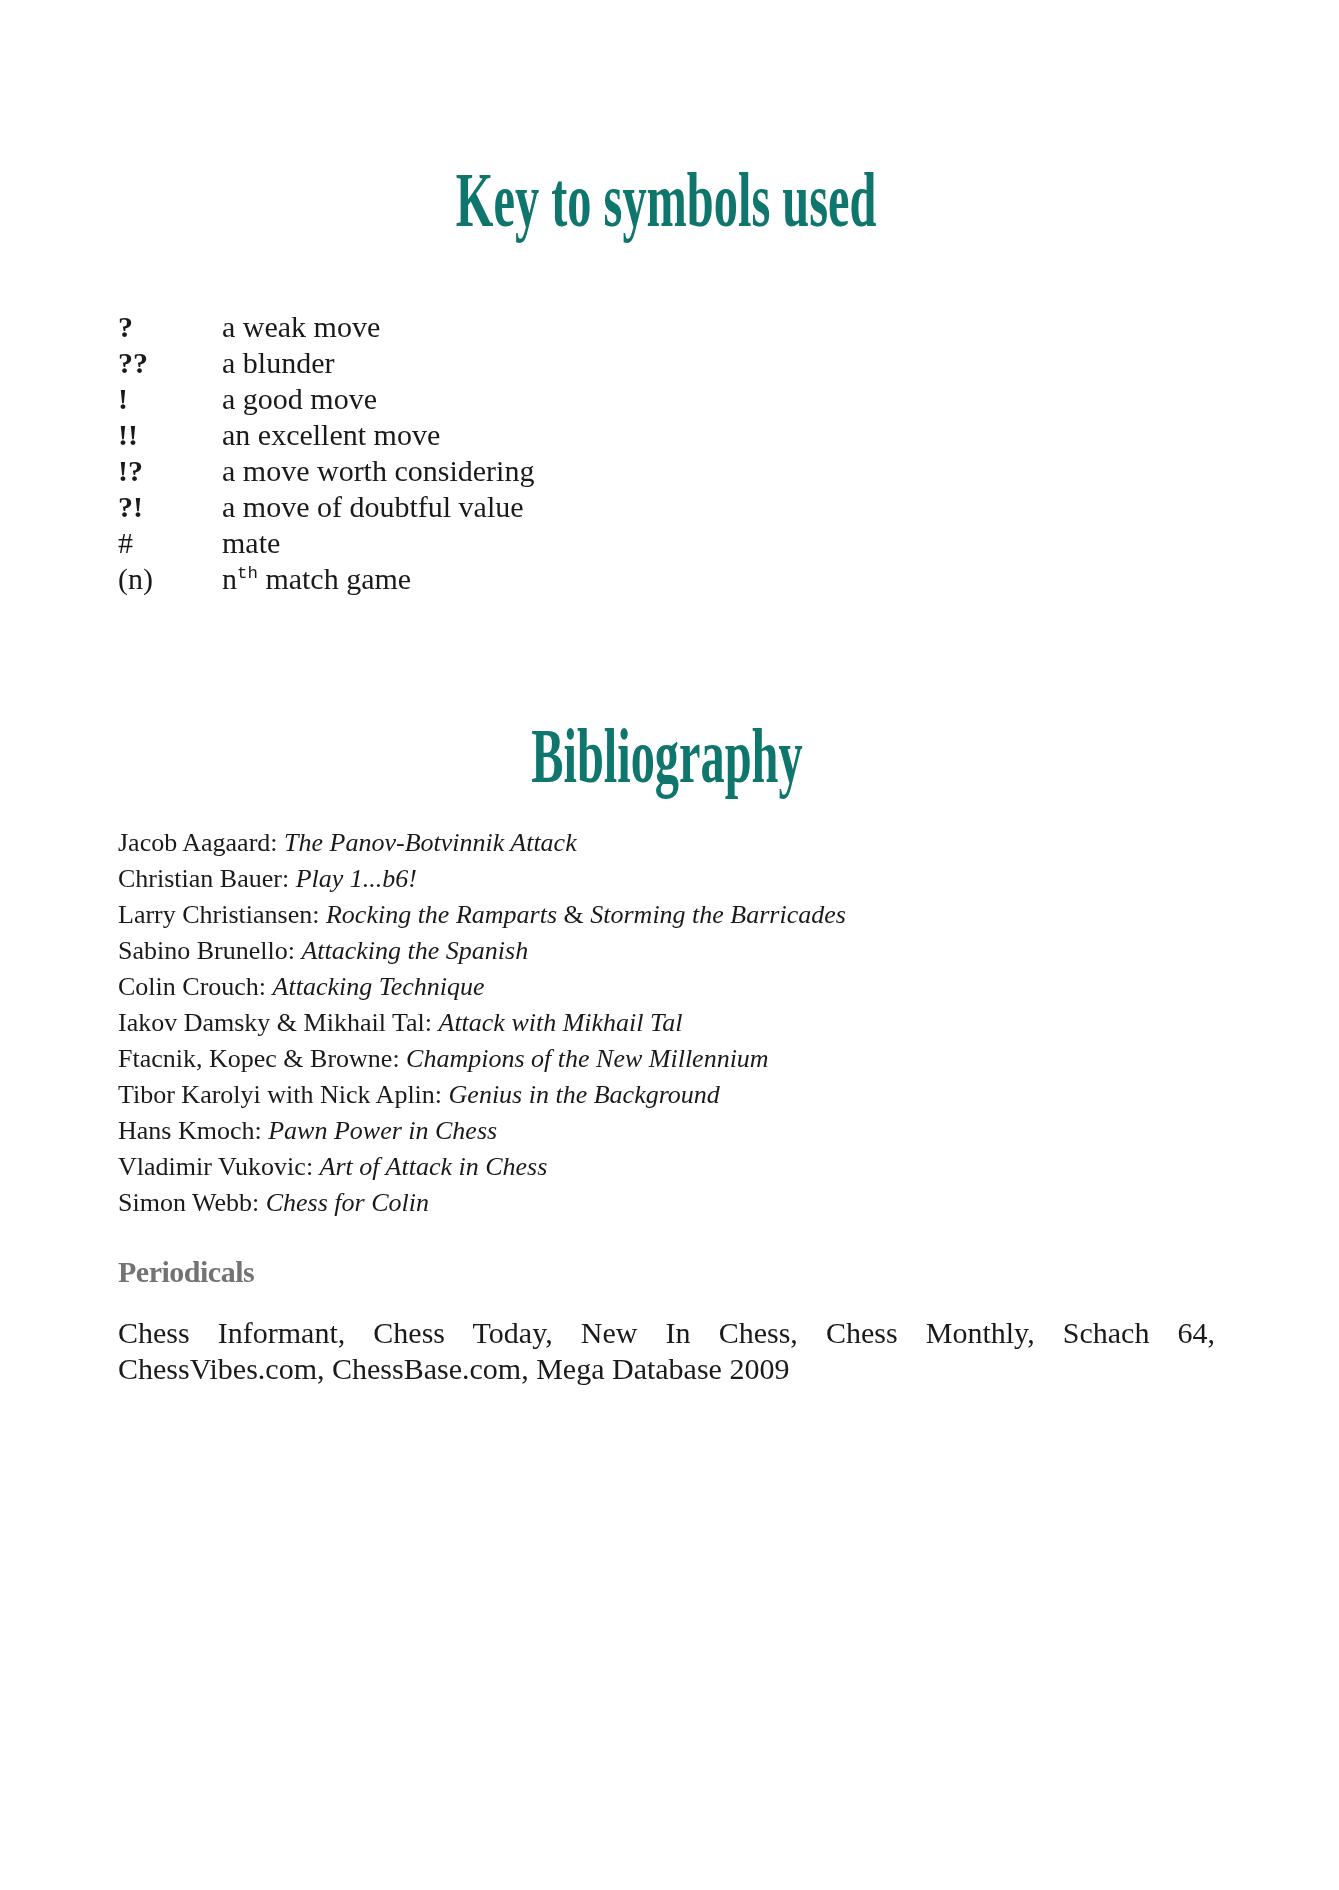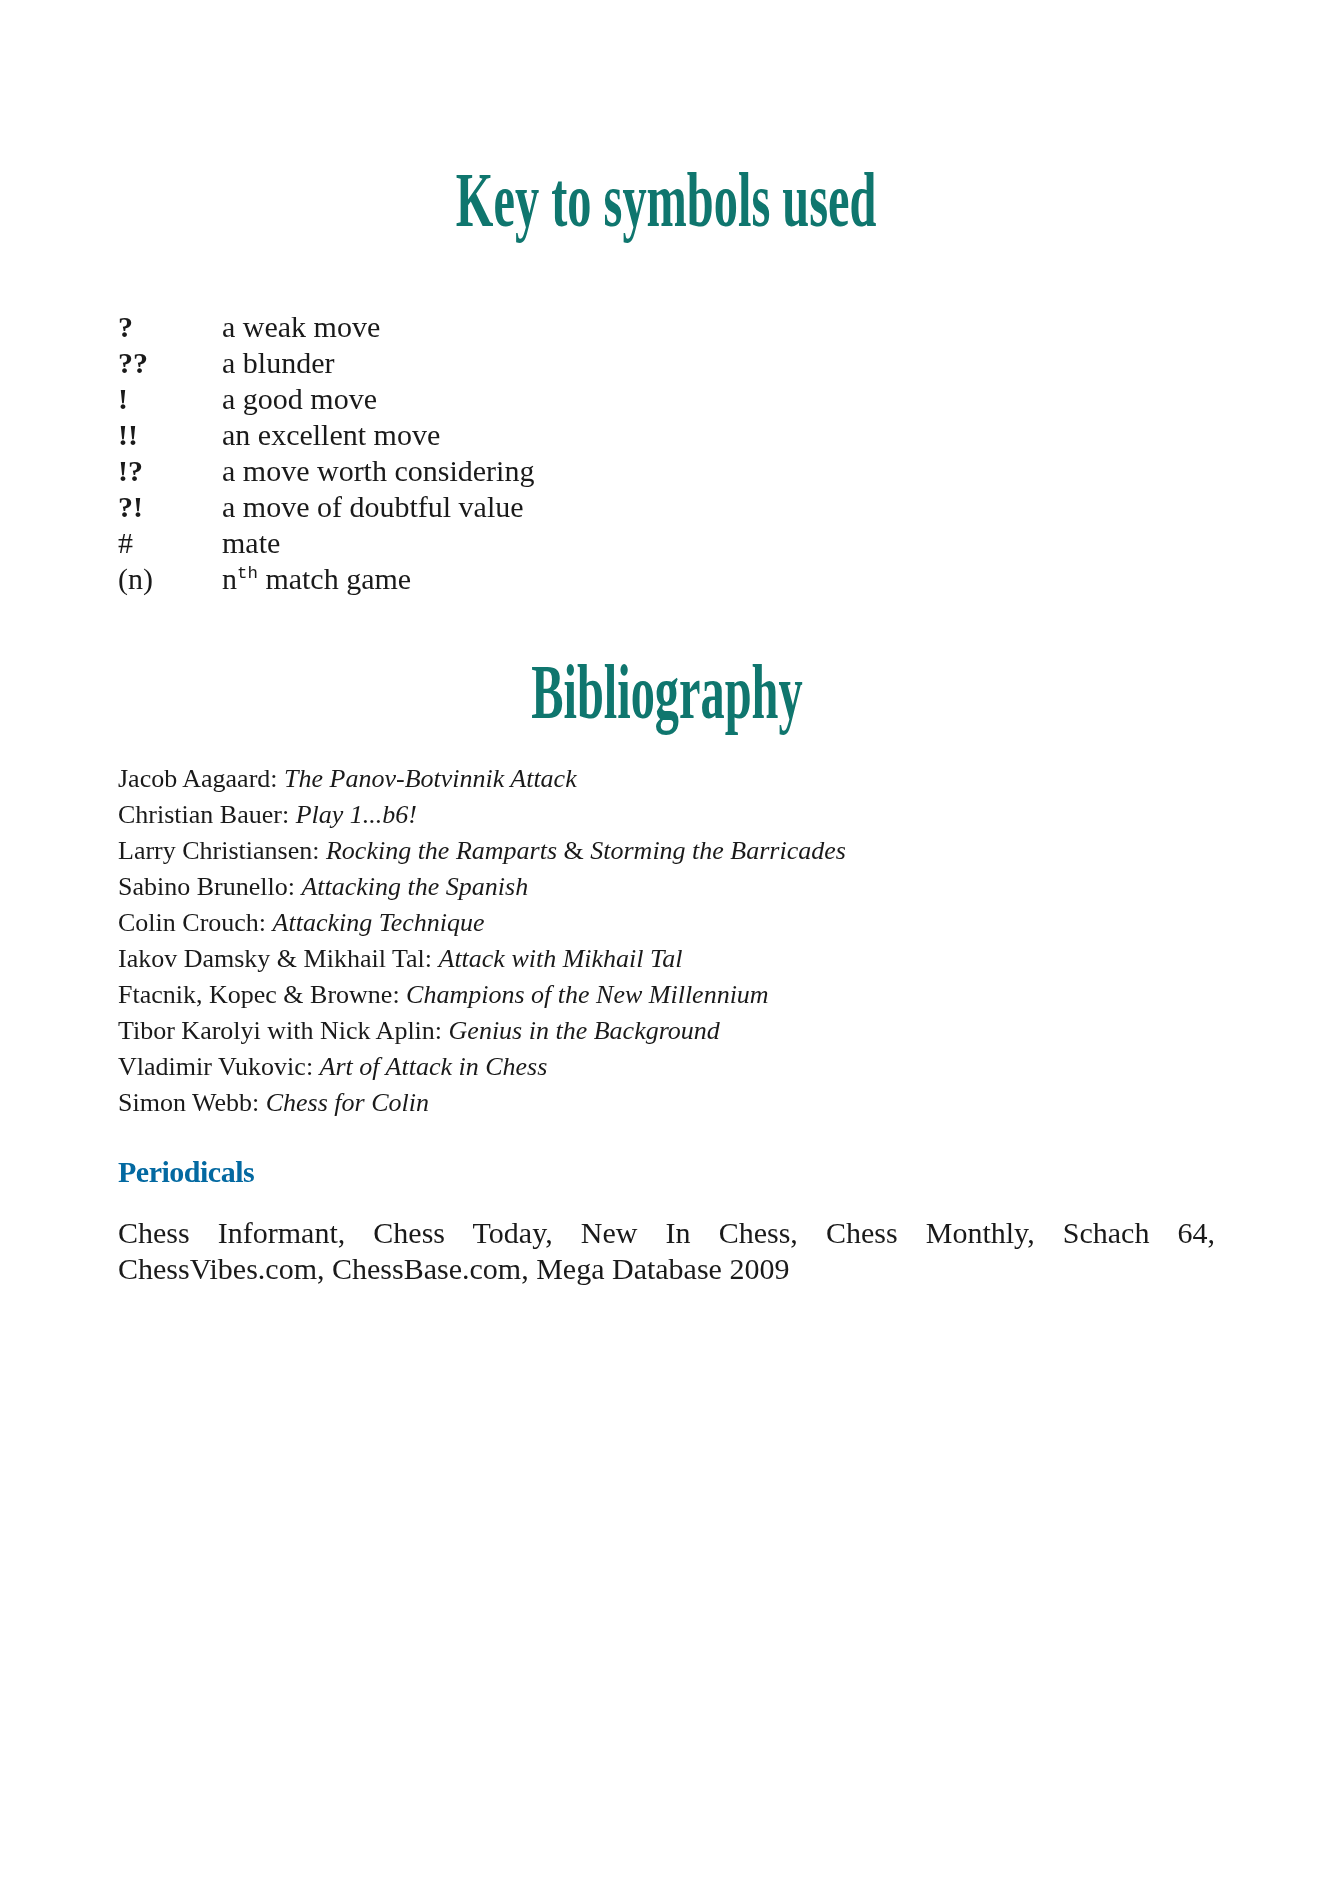--- a/index.html
+++ b/index.html
@@ -48,33 +48,33 @@
     grid-template-columns: 104px 1fr;
   }
   .sym { font-weight: normal; }
   .sym.bold-sym { font-weight: bold; }
   sup {
     font-size: 0.58em;
     line-height: 0;
     vertical-align: super;
     font-family: Liberation Mono, monospace;
   }
-  .bib-title { margin-top: 56px; }
+  .bib-title { margin-top: 120px; }
   .bib-list {
     margin-top: 30px;
     font-size: 26px;
     line-height: 36px;
   }
   .bib-entry .book-title { font-style: italic; }
   .periodicals-heading {
     margin: 33px 0 0 0;
     font-size: 30px;
     line-height: 36px;
     font-weight: bold;
-    color: #0369a1;
+    color: #737373;
     letter-spacing: -0.5px;
   }
   .periodicals-text {
     margin: 25px 0 0 0;
     font-size: 30px;
     line-height: 36px;
     text-align: justify;
   }
 </style>
 </head>
@@ -141,20 +141,23 @@
       <div class="bib-entry">
         <span class="author">Iakov Damsky &amp; Mikhail Tal:</span> <span class="book-title">Attack with Mikhail Tal</span> <span class="sep"></span> <span class="book-title"></span>
       </div>
       <div class="bib-entry">
         <span class="author">Ftacnik, Kopec &amp; Browne:</span> <span class="book-title">Champions of the New Millennium</span> <span class="sep"></span> <span class="book-title"></span>
       </div>
       <div class="bib-entry">
         <span class="author">Tibor Karolyi with Nick Aplin:</span> <span class="book-title">Genius in the Background</span> <span class="sep"></span> <span class="book-title"></span>
       </div>
       <div class="bib-entry">
+        <span class="author">Hans Kmoch:</span> <span class="book-title">Pawn Power in Chess</span> <span class="sep"></span> <span class="book-title"></span>
+      </div>
+      <div class="bib-entry">
         <span class="author">Vladimir Vukovic:</span> <span class="book-title">Art of Attack in Chess</span> <span class="sep"></span> <span class="book-title"></span>
       </div>
       <div class="bib-entry">
         <span class="author">Simon Webb:</span> <span class="book-title">Chess for Colin</span> <span class="sep"></span> <span class="book-title"></span>
       </div>
     </div>
 
     <p class="periodicals-heading">Periodicals</p>
 
     <p class="periodicals-text">Chess Informant, Chess Today, New In Chess, Chess Monthly, Schach 64, ChessVibes.com, ChessBase.com, Mega Database 2009</p>

